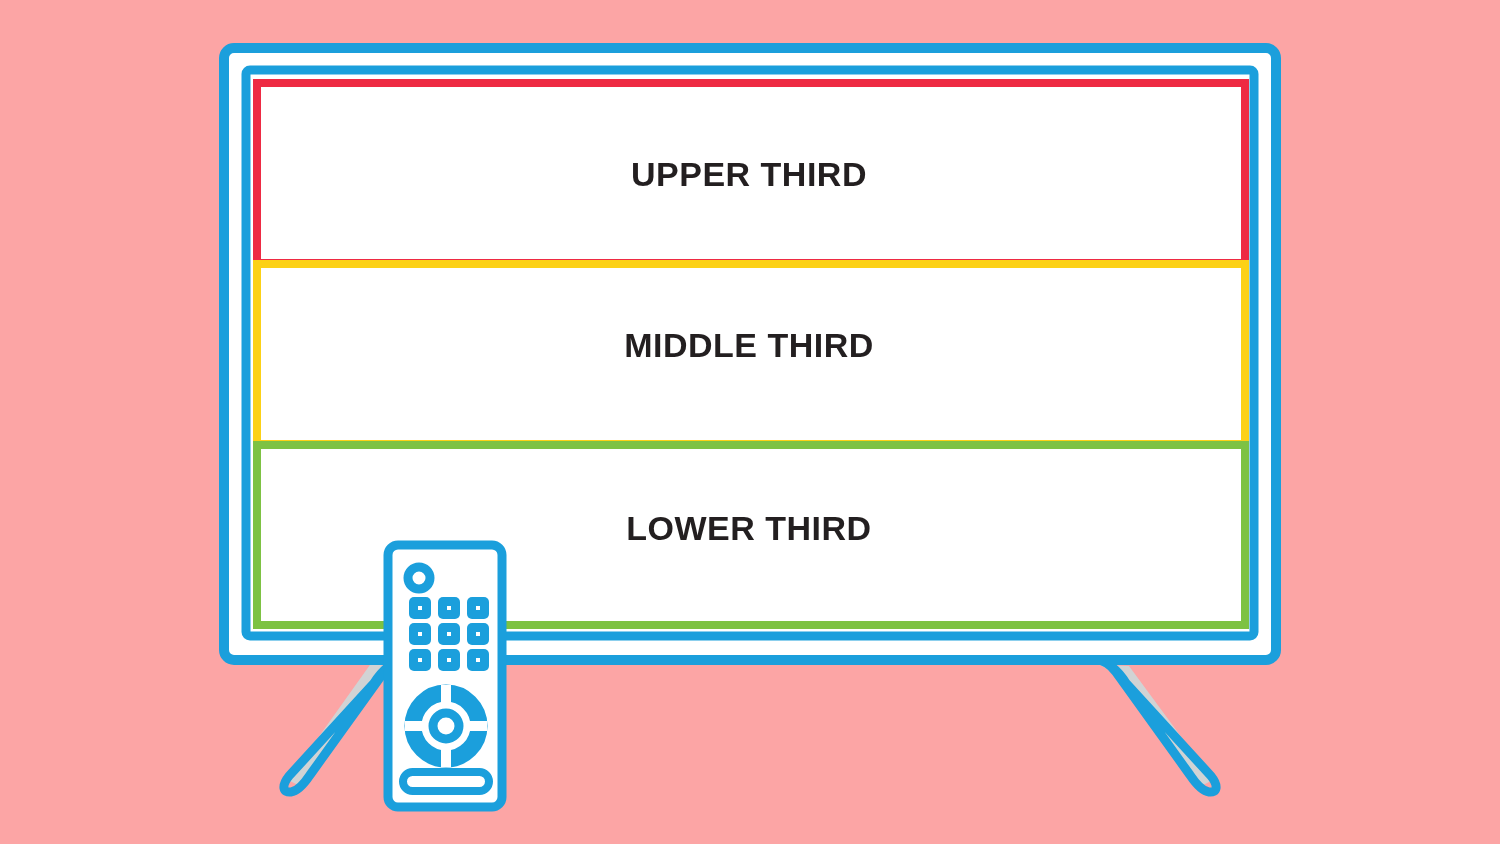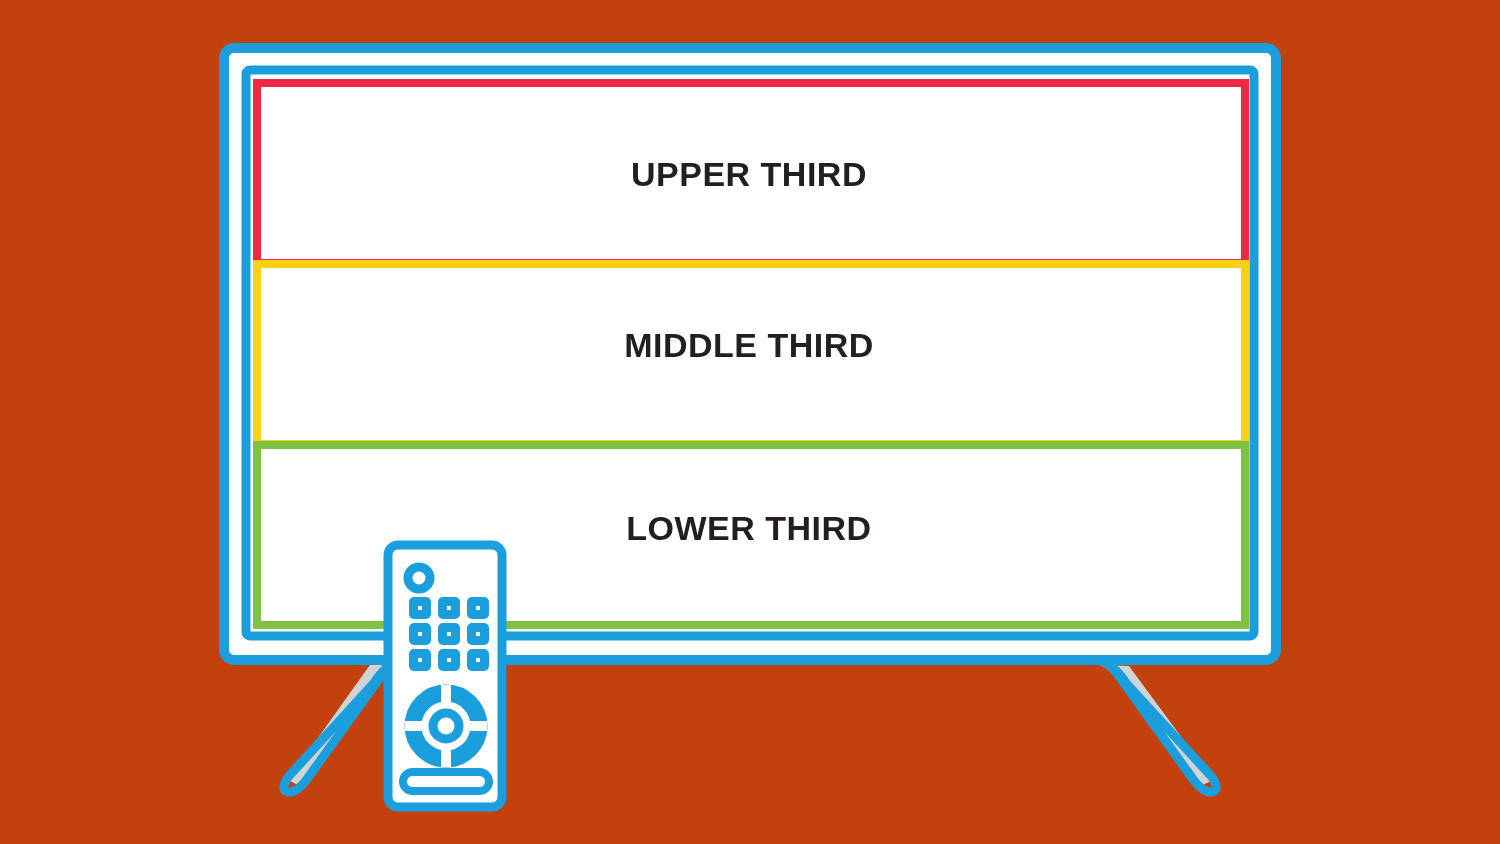--- a/index.html
+++ b/index.html
@@ -8,21 +8,21 @@
     padding: 0;
     background: #ffffff;
   }
   body {
     font-family: "Liberation Sans", sans-serif;
   }
   #stage {
     position: relative;
     width: 1500px;
     height: 844px;
-    background: #c2410c;
+    background: #fca5a5;
     overflow: hidden;
   }
   #stage svg {
     display: block;
     width: 1500px;
     height: 844px;
   }
   .band-label {
     font-family: "Liberation Sans", sans-serif;
     font-weight: bold;

